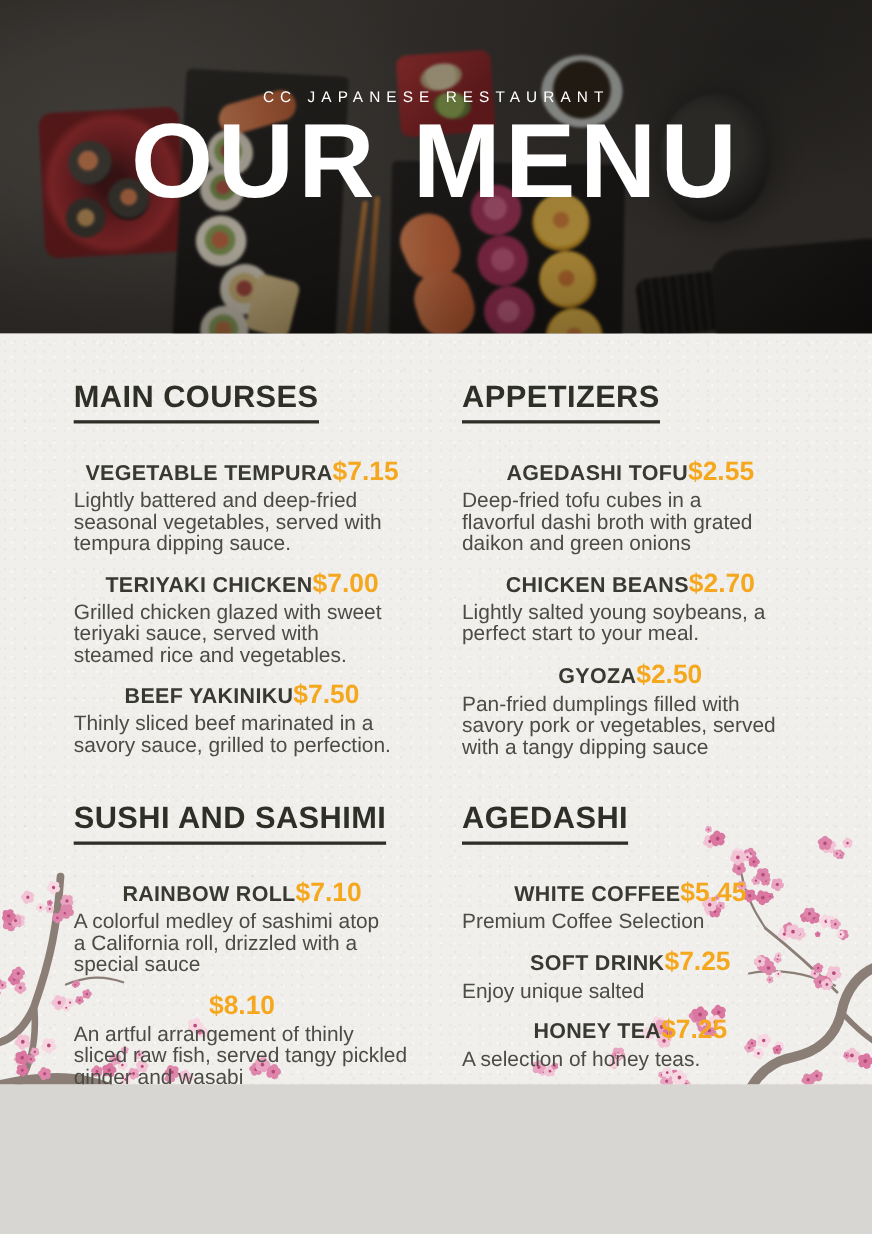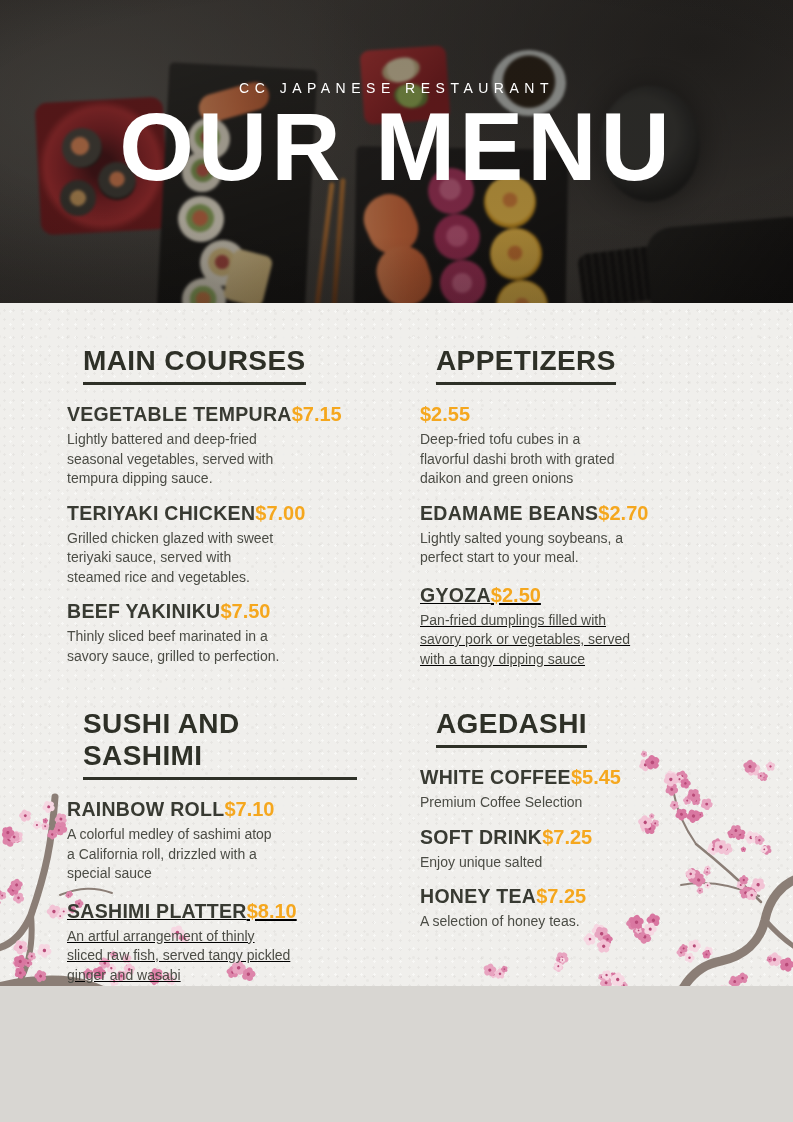--- a/index.html
+++ b/index.html
@@ -89,29 +89,29 @@
           linear-gradient(rgba(26,24,22,.40), rgba(26,24,22,.30));}
   .hero-text{position:absolute;inset:0;display:flex;flex-direction:column;align-items:center;
         padding-top:80px;color:#ffffff;text-align:center;}
   .restaurant-name{font-size:14px;font-weight:500;letter-spacing:5.5px;}
   .menu-title{margin:3px 0 0;font-size:96px;font-weight:700;letter-spacing:4px;line-height:1.0;}
 
   
   .menu{position:relative;z-index:2;padding:42px 67px 0;display:grid;
         grid-template-columns:1fr 1fr;column-gap:47px;row-gap:26px;}
   .section{min-width:0;}
-  .section-title{display:inline-block;margin:0 16px 18px;font-size:28px;font-weight:700;
+  .section-title{display:inline-block;margin:0 0 18px;font-size:28px;font-weight:700;
         letter-spacing:.4px;color:var(--heading,#2E3027);
         border-bottom:3px solid var(--heading,#2E3027);padding-bottom:5px;}
   .item{margin-bottom:13px;}
-  .item--spaced{margin-top:16px;text-decoration:underline;}
-  .item-head{display:flex;justify-content:flex-start;align-items:baseline;line-height:22px;}
+  .item--spaced{margin-top:16px;}
+  .item-head{display:flex;justify-content:center;align-items:baseline;line-height:22px;margin-top:15px;}
   .item-name{font-size:19.5px;font-weight:600;letter-spacing:.3px;color:var(--name,#383A32);}
-  .item-price{font-size:20px;font-weight:700;color:var(--price,#F5A71E);white-space:nowrap;}
-  .item-desc{margin:5px 0 0;font-size:14px;line-height:19.5px;color:var(--body,#4B4C45);
+  .item-price{font-size:24px;font-weight:700;color:var(--price,#F5A71E);white-space:nowrap;}
+  .item-desc{margin:5px 0 0;font-size:19px;line-height:19.5px;color:var(--body,#4B4C45);
         white-space:pre-line;}
 
   
   .blossom-svg{position:absolute;overflow:visible;z-index:1;pointer-events:none;}
   .blossom-left{left:0;top:777px;width:580px;height:345px;}
   .blossom-right{right:0;top:752px;width:240px;height:370px;}
   .branch{stroke:var(--branch,#8B7E76);fill:none;stroke-linecap:round;}
 </style>
 </head>
 <body>
@@ -187,29 +187,30 @@
         </div>
         <p class="item-desc">Thinly sliced beef marinated in a
 savory sauce, grilled to perfection.</p>
       </div>
     </section>
 
     <section class="section">
       <h2 class="section-title">APPETIZERS</h2>
       <div class="item">
         <div class="item-head">
+          <span class="item-name">AGEDASHI TOFU</span>
           <span class="item-price">$2.55</span>
         </div>
         <p class="item-desc">Deep-fried tofu cubes in a
 flavorful dashi broth with grated
 daikon and green onions</p>
       </div>
       <div class="item">
         <div class="item-head">
-          <span class="item-name">EDAMAME BEANS</span>
+          <span class="item-name">CHICKEN BEANS</span>
           <span class="item-price">$2.70</span>
         </div>
         <p class="item-desc">Lightly salted young soybeans, a
 perfect start to your meal.</p>
       </div>
       <div class="item item--spaced">
         <div class="item-head">
           <span class="item-name">GYOZA</span>
           <span class="item-price">$2.50</span>
         </div>
@@ -225,21 +226,20 @@
         <div class="item-head">
           <span class="item-name">RAINBOW ROLL</span>
           <span class="item-price">$7.10</span>
         </div>
         <p class="item-desc">A colorful medley of sashimi atop
 a California roll, drizzled with a
 special sauce</p>
       </div>
       <div class="item item--spaced">
         <div class="item-head">
-          <span class="item-name">SASHIMI PLATTER</span>
           <span class="item-price">$8.10</span>
         </div>
         <p class="item-desc">An artful arrangement of thinly
 sliced raw fish, served tangy pickled
 ginger and wasabi</p>
       </div>
     </section>
 
     <section class="section">
       <h2 class="section-title">AGEDASHI</h2>

